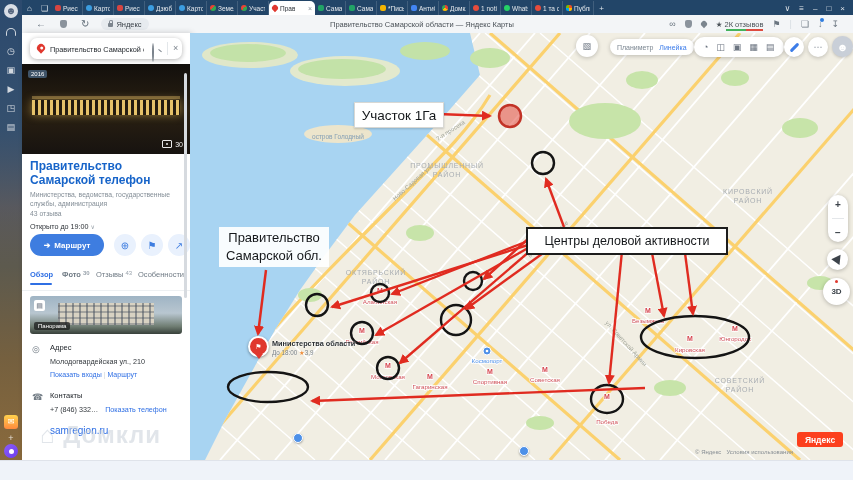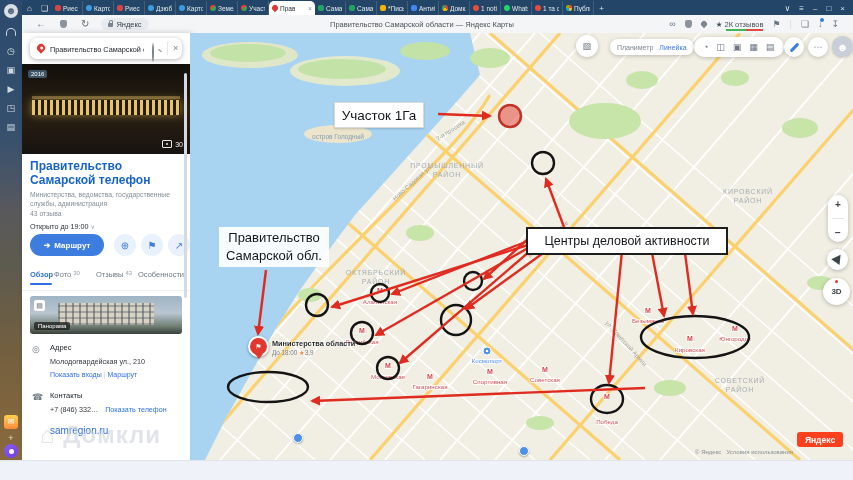--- a/index.html
+++ b/index.html
@@ -83,21 +83,21 @@
   .blu{color:#2f6fe4;}
   .seps{color:#cdd3d8;}
   #watermark{left:18px;top:388px;font-size:24px;font-weight:bold;color:rgba(200,208,216,.55);letter-spacing:1px;white-space:nowrap;}
   #pscroll{left:162px;top:40px;width:3px;height:225px;background:#d6dadf;border-radius:2px;}
   
   #map{left:190px;top:33px;width:663px;height:427px;overflow:hidden;background:#f1eee3;}
   .mappill{position:absolute;background:#fff;border-radius:10px;box-shadow:0 1px 4px rgba(0,0,0,.22);}
   .mt-ic{color:#6b7480;font-size:9px;}
   .rulerbar{width:11px;height:3px;background:#3d7de8;border-radius:2px;transform:rotate(-45deg);}
   .annot-box{position:absolute;background:#fff;color:#15181b;display:flex;align-items:center;justify-content:center;text-align:center;}
-  #plotbox{left:144px;top:69px;width:88px;height:24px;font-size:13.5px;border:1px solid #d8d8d4;box-shadow:0 1px 2px rgba(0,0,0,.18);}
+  #plotbox{left:164px;top:69px;width:88px;height:24px;font-size:13.5px;border:1px solid #d8d8d4;box-shadow:0 1px 2px rgba(0,0,0,.18);}
   #centersbox{left:336px;top:194px;width:198px;height:24px;font-size:12.5px;border:2px solid #1d1d1d;border-radius:0;}
   #govlabel{left:29px;top:194px;width:110px;height:40px;font-size:13px;line-height:1.35;background:rgba(255,255,255,.92);}
   #govpin{left:58px;top:303px;width:17px;height:17px;background:#e0382e;border:2px solid #fff;border-radius:50%;
           box-shadow:0 1px 3px rgba(0,0,0,.4);color:#fff;font-size:7px;display:flex;align-items:center;justify-content:center;z-index:6;}
   #govpin::after{content:"";position:absolute;left:5px;top:16px;border:4px solid transparent;border-top:5px solid #e0382e;}
   .placename{left:82px;top:306px;font-size:7.3px;font-weight:bold;color:#2b3033;text-shadow:0 0 2px #fff,0 0 2px #fff;}
   .placemeta{left:82px;top:316px;font-size:6.3px;color:#798087;text-shadow:0 0 2px #fff;}
   .star{color:#ef8e3b;}
   #zoompill{left:638px;top:162px;width:20px;height:47px;background:#fff;border-radius:10px;box-shadow:0 1px 4px rgba(0,0,0,.25);
             display:flex;flex-direction:column;align-items:center;justify-content:space-between;padding:4px 0;box-sizing:border-box;
@@ -269,21 +269,21 @@
       </div>
     <div class="cbtn abs" style="left:119px;">
         <span>⚑</span>
       </div>
     <div class="cbtn abs" style="left:146px;">
         <span>↗</span>
       </div>
     <div class="ptab on abs" style="left:8px;">
         <span>Обзор</span>
       </div>
-    <div class="ptab abs" style="left:32px;">
+    <div class="ptab abs" style="left:40px;font-weight:bold;">
         <span>Фото</span>
         <span class="bdg">30</span>
       </div>
     <div class="ptab abs" style="left:74px;">
         <span>Отзывы</span>
         <span class="bdg">43</span>
       </div>
     <div class="ptab abs" style="left:116px;width:48px;overflow:hidden;">
         <span>Особенности</span>
       </div>

